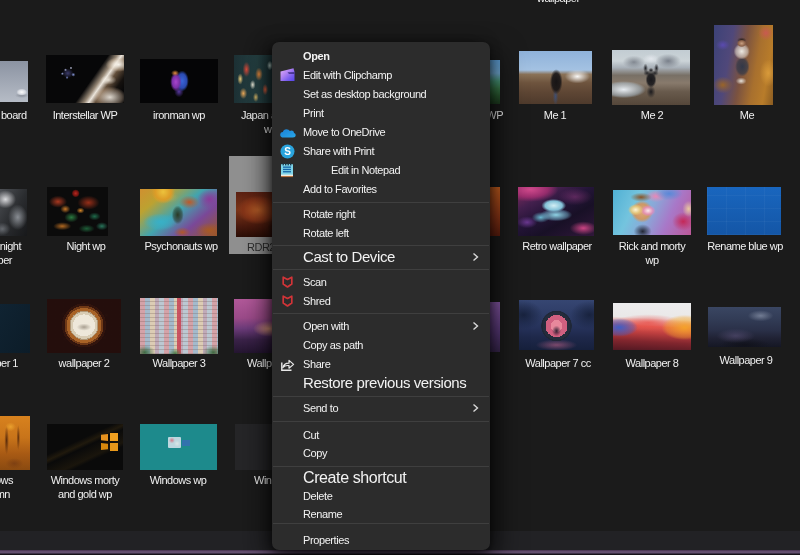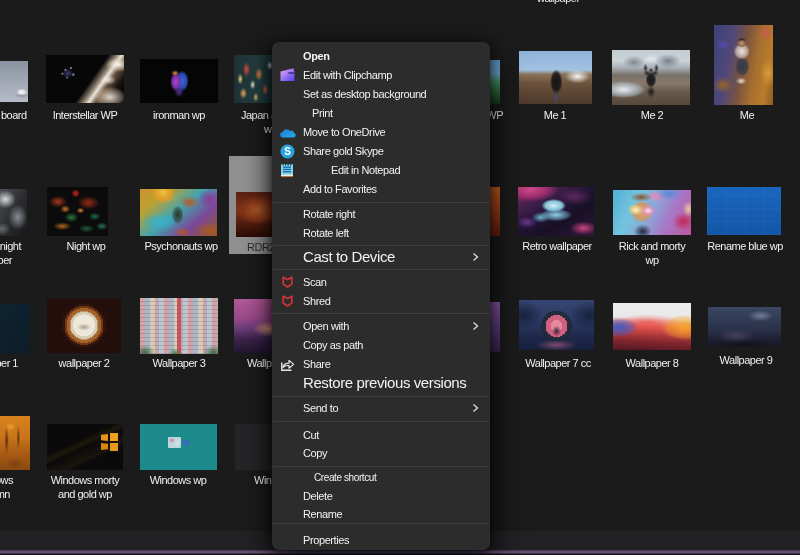--- a/index.html
+++ b/index.html
@@ -274,40 +274,40 @@
             <stop offset="0.7" stop-color="#7a5eee"></stop>
             <stop offset="1" stop-color="#5444e8"></stop>
           </linearGradient>
         </defs>
         <path d="M1.5 4.5 L14.5 1.2 L15.5 5 L15.5 14 L1.5 14 Z" fill="url(#cg)"></path>
         <path d="M8.5 5.2 L15.5 5 L15.5 7 L10 7 Z" fill="#3a2a80" opacity="0.8"></path>
       </svg>
     </div>
     <div style="position:absolute;left:303px;top:67px;height:16px;line-height:16px;font-size:11px;letter-spacing:-0.4px;color:#f2f2f2;white-space:nowrap;">Edit with Clipchamp</div>
     <div style="position:absolute;left:303px;top:86px;height:16px;line-height:16px;font-size:11px;letter-spacing:-0.4px;color:#f2f2f2;white-space:nowrap;">Set as desktop background</div>
-    <div style="position:absolute;left:312px;top:105px;height:16px;line-height:16px;font-size:11px;letter-spacing:-0.4px;color:#f2f2f2;white-space:nowrap;">Print</div>
+    <div style="position:absolute;left:303px;top:105px;height:16px;line-height:16px;font-size:11px;letter-spacing:-0.4px;color:#f2f2f2;white-space:nowrap;">Print</div>
     <div style="position:absolute;left:278px;top:124px;width:18px;height:16px;display:flex;align-items:center;justify-content:center;">
       <svg width="17" height="13" viewBox="0 0 17 13">
         <defs>
           <linearGradient id="og" x1="0" y1="0" x2="1" y2="1">
             <stop offset="0" stop-color="#1b7fd4"></stop>
             <stop offset="1" stop-color="#28a8ea"></stop>
           </linearGradient>
         </defs>
         <path d="M4.5 11.5 q-3.3 0 -3.3-2.8 q0-2.5 2.7-2.8 q0.7-2.7 3.6-2.7 q2.3 0 3.4 1.8 q0.6-0.4 1.5-0.4 q2.4 0 2.7 2.3 q1.6 0.4 1.6 2.1 q0 2.5-2.9 2.5 Z" fill="url(#og)"></path>
       </svg>
     </div>
     <div style="position:absolute;left:303px;top:124px;height:16px;line-height:16px;font-size:11px;letter-spacing:-0.4px;color:#f2f2f2;white-space:nowrap;">Move to OneDrive</div>
     <div style="position:absolute;left:278px;top:143px;width:18px;height:16px;display:flex;align-items:center;justify-content:center;">
       <svg width="15" height="15" viewBox="0 0 15 15">
         <rect x="0.5" y="0.5" width="14" height="14" rx="7" fill="#2aa4dd"></rect>
         <text x="7.5" y="11" font-family="Liberation Sans" font-size="10" font-weight="bold" fill="#fff" text-anchor="middle">S</text>
       </svg>
     </div>
-    <div style="position:absolute;left:303px;top:143px;height:16px;line-height:16px;font-size:11px;letter-spacing:-0.4px;color:#f2f2f2;white-space:nowrap;">Share gold Skype</div>
+    <div style="position:absolute;left:303px;top:143px;height:16px;line-height:16px;font-size:11px;letter-spacing:-0.4px;color:#f2f2f2;white-space:nowrap;">Share with Print</div>
     <div style="position:absolute;left:278px;top:162px;width:18px;height:16px;display:flex;align-items:center;justify-content:center;">
       <svg width="14" height="15" viewBox="0 0 14 15">
         <rect x="1" y="1" width="12" height="13" rx="1" fill="#7fd4e8"></rect>
         <rect x="1" y="11.6" width="12" height="1.6" fill="#f0ece0"></rect>
         <rect x="1" y="13.2" width="12" height="0.9" fill="#c05a18"></rect>
         <rect x="3" y="3.5" width="8" height="1.3" fill="#1565a8"></rect>
         <rect x="3" y="5.8" width="8" height="1.3" fill="#1565a8"></rect>
         <rect x="3" y="8.1" width="8" height="1.3" fill="#1565a8"></rect>
         <rect x="2.5" y="0.4" width="1.4" height="2" fill="#18384a"></rect>
         <rect x="5" y="0.4" width="1.4" height="2" fill="#18384a"></rect>
@@ -347,17 +347,17 @@
       </svg>
     </div>
     <div style="position:absolute;left:303px;top:356px;height:16px;line-height:16px;font-size:11px;letter-spacing:-0.4px;color:#f2f2f2;white-space:nowrap;">Share</div>
     <div style="position:absolute;left:303px;top:375px;height:16px;line-height:16px;font-size:15px;letter-spacing:-0.4px;color:#f2f2f2;white-space:nowrap;">Restore previous versions</div>
     <div style="position:absolute;left:303px;top:400px;height:16px;line-height:16px;font-size:11px;letter-spacing:-0.4px;color:#f2f2f2;white-space:nowrap;">Send to</div>
     <svg style="position:absolute;left:471px;top:403px;" width="9" height="10" viewBox="0 0 9 10">
       <path d="M2.5 1.5 L6.5 5 L2.5 8.5" fill="none" stroke="#d8d8d8" stroke-width="1.4"></path>
     </svg>
     <div style="position:absolute;left:303px;top:426.5px;height:16px;line-height:16px;font-size:11px;letter-spacing:-0.4px;color:#f2f2f2;white-space:nowrap;">Cut</div>
     <div style="position:absolute;left:303px;top:445px;height:16px;line-height:16px;font-size:11px;letter-spacing:-0.4px;color:#f2f2f2;white-space:nowrap;">Copy</div>
-    <div style="position:absolute;left:303px;top:469.5px;height:16px;line-height:16px;font-size:10px;letter-spacing:-0.4px;color:#f2f2f2;white-space:nowrap;margin-left:11px;">Create shortcut</div>
+    <div style="position:absolute;left:303px;top:469.5px;height:16px;line-height:16px;font-size:16px;letter-spacing:-0.4px;color:#f2f2f2;white-space:nowrap;">Create shortcut</div>
     <div style="position:absolute;left:303px;top:487.5px;height:16px;line-height:16px;font-size:11px;letter-spacing:-0.4px;color:#f2f2f2;white-space:nowrap;">Delete</div>
     <div style="position:absolute;left:303px;top:505.5px;height:16px;line-height:16px;font-size:11px;letter-spacing:-0.4px;color:#f2f2f2;white-space:nowrap;">Rename</div>
     <div style="position:absolute;left:303px;top:532px;height:16px;line-height:16px;font-size:11px;letter-spacing:-0.4px;color:#f2f2f2;white-space:nowrap;">Properties</div>
   </div>
 
 </body></html>

